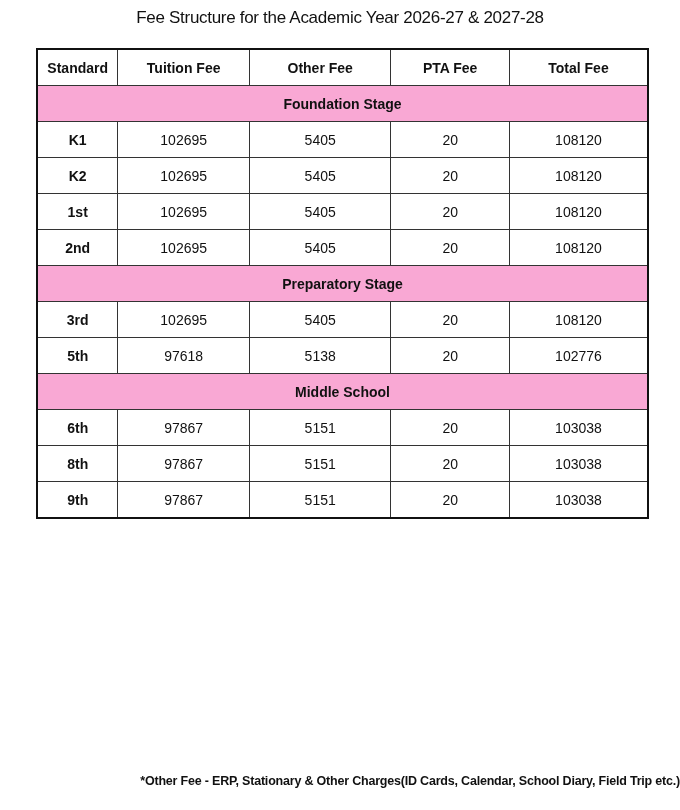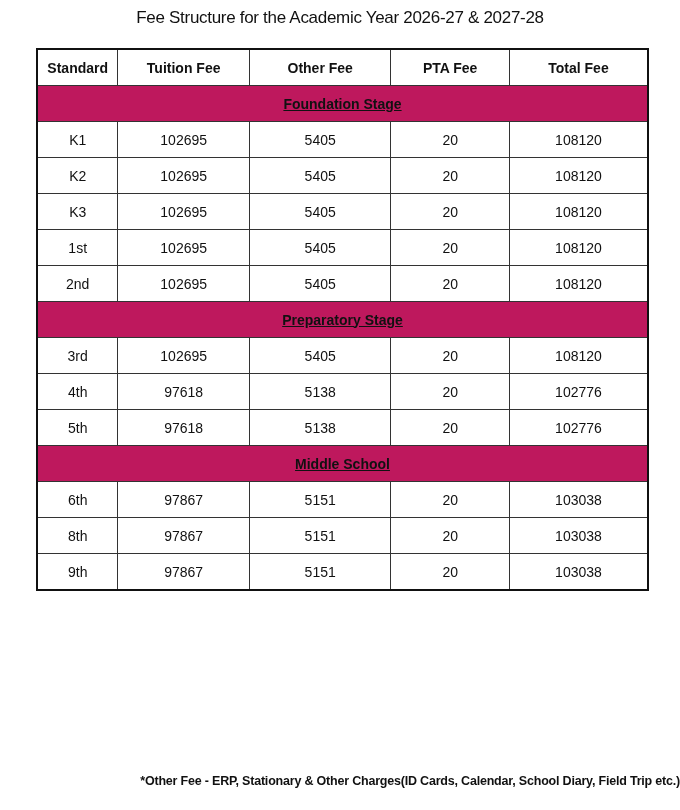--- a/index.html
+++ b/index.html
@@ -17,22 +17,22 @@
   table.fees th, table.fees td {
     border: 1px solid #333; text-align: center; vertical-align: middle;
     height: 35px; padding: 0; 
   }
   table.fees th { font-weight: bold; font-size: 14px; }
   table.fees col.c1 { width: 81px; }
   table.fees col.c2 { width: 132px; }
   table.fees col.c3 { width: 142px; }
   table.fees col.c4 { width: 119px; }
   table.fees col.c5 { width: 139px; }
-  tr.stage td { background: #be185d; font-weight: bold; text-decoration: underline; }
-  td.std { font-weight: normal; margin-top: 25px; }
+  tr.stage td { background: #f9a8d4; font-weight: bold; }
+  td.std { font-weight: bold; margin-top: 25px; }
   .note {
     position: absolute; top: 774px; left: 0; width: 680px; text-align: right;
     font-weight: bold; font-size: 12.5px; letter-spacing: -0.2px;
   }
 </style>
 </head>
 <body>
 
 <div class="title">Fee Structure for the Academic Year 2026-27 &amp; 2027-28</div>
 
@@ -65,27 +65,20 @@
         <td>108120</td>
       </tr>
       <tr>
         <td class="std">K2</td>
         <td>102695</td>
         <td>5405</td>
         <td>20</td>
         <td>108120</td>
       </tr>
       <tr>
-        <td class="std">K3</td>
-        <td>102695</td>
-        <td>5405</td>
-        <td>20</td>
-        <td>108120</td>
-      </tr>
-      <tr>
         <td class="std">1st</td>
         <td>102695</td>
         <td>5405</td>
         <td>20</td>
         <td>108120</td>
       </tr>
       <tr>
         <td class="std">2nd</td>
         <td>102695</td>
         <td>5405</td>
@@ -94,27 +87,20 @@
       </tr>
       <tr class="stage">
         <td colspan="5">Preparatory Stage</td>
       </tr>
       <tr>
         <td class="std">3rd</td>
         <td>102695</td>
         <td>5405</td>
         <td>20</td>
         <td>108120</td>
-      </tr>
-      <tr>
-        <td class="std">4th</td>
-        <td>97618</td>
-        <td>5138</td>
-        <td>20</td>
-        <td>102776</td>
       </tr>
       <tr>
         <td class="std">5th</td>
         <td>97618</td>
         <td>5138</td>
         <td>20</td>
         <td>102776</td>
       </tr>
       <tr class="stage">
         <td colspan="5">Middle School</td>

